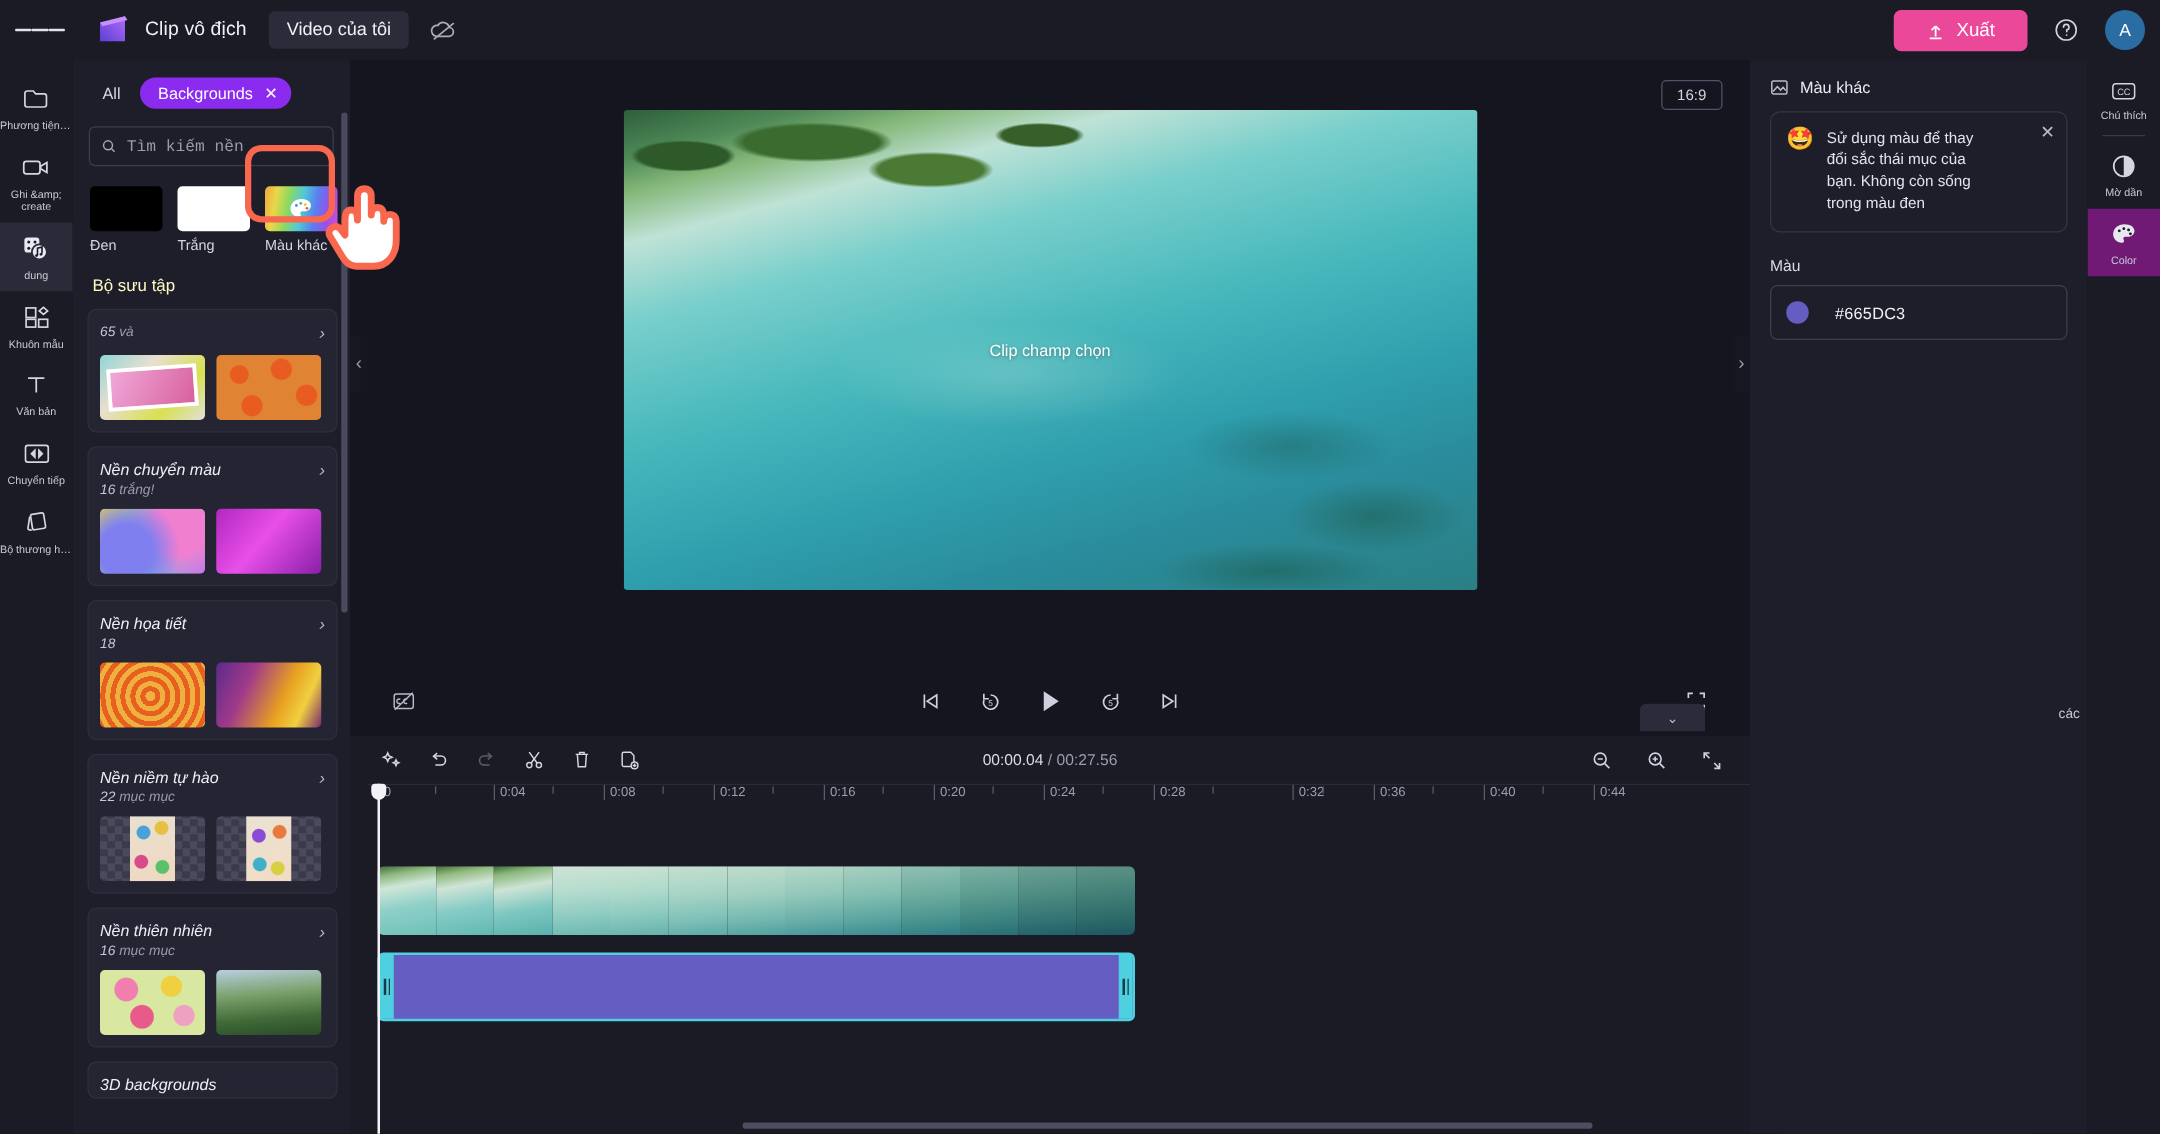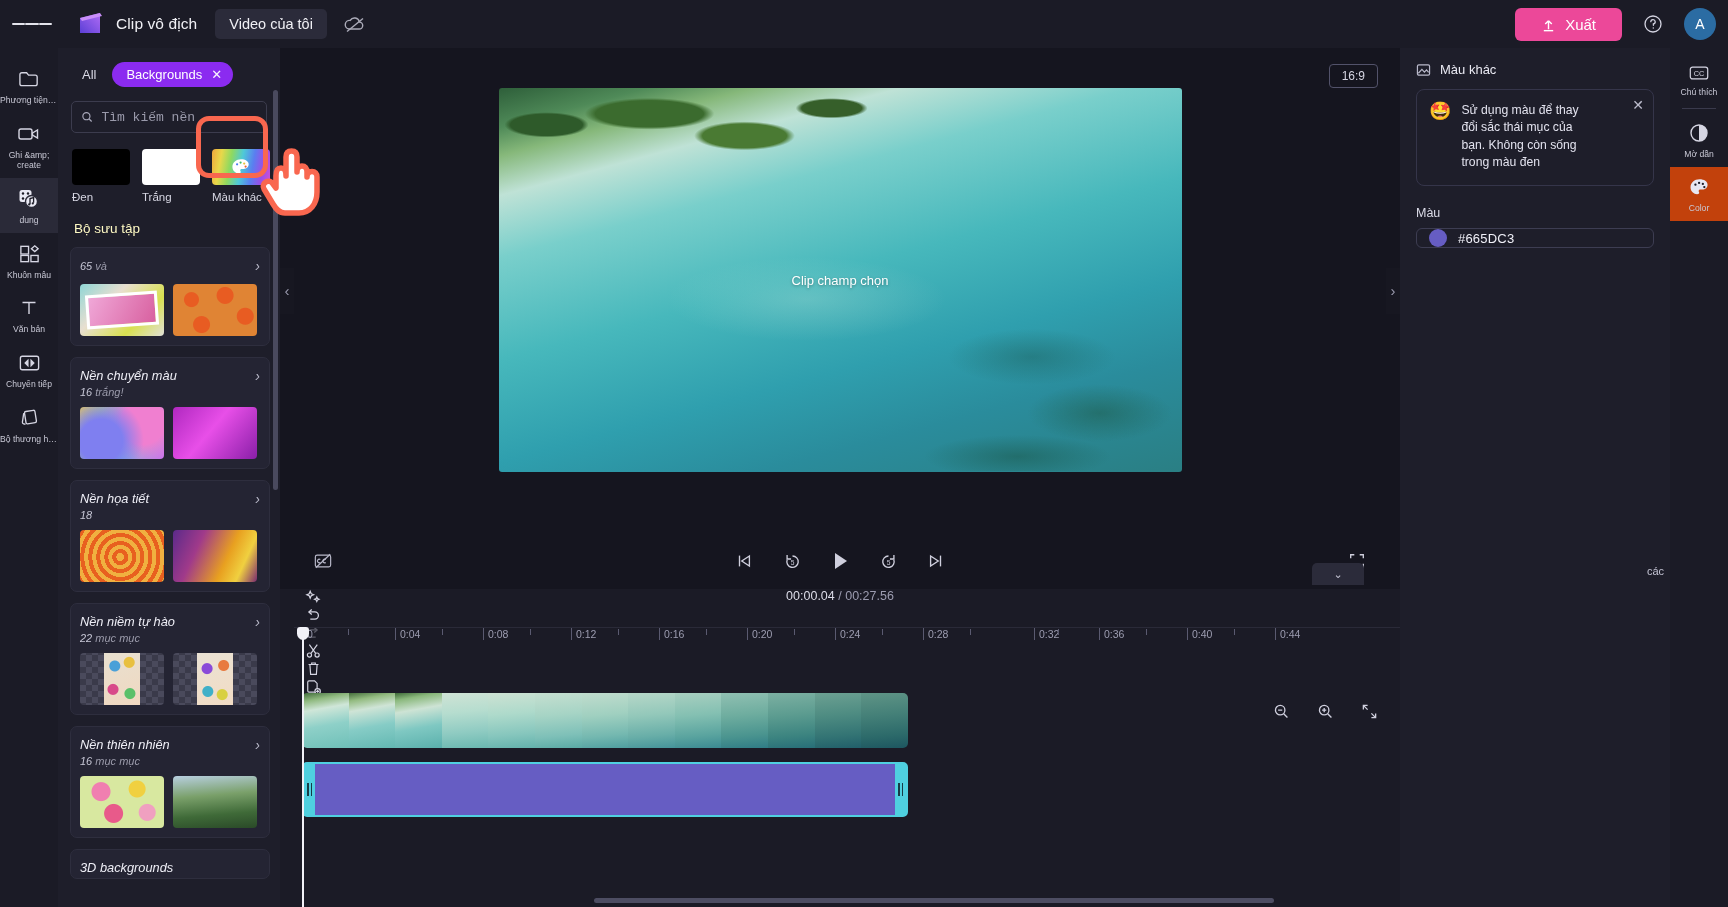--- a/index.html
+++ b/index.html
@@ -137,21 +137,21 @@
   .side-arrow.r { right: 0; }
   .player-bar {
     height: 56px; display: flex; align-items: center; position: relative; padding: 0 26px;
   }
   .pbtn { width: 34px; height: 34px; display: flex; align-items: center; justify-content: center; cursor: pointer; }
   .pcenter { position: absolute; left: 50%; transform: translateX(-50%); display: flex; align-items: center; gap: 14px; }
   .pright { margin-left: auto; }
 
   
   .timeline { height: 318px; min-height: 318px; background: #1b1b26; display: flex; flex-direction: column; position: relative; }
-  .tl-toolbar { height: 38px; display: flex; align-items: flex-start; padding: 0 10px 0 18px; position: relative; flex-direction: column; }
+  .tl-toolbar { height: 38px; display: flex; align-items: center; padding: 0 10px 0 18px; position: relative; }
   .tbtn { width: 30px; height: 30px; display: flex; align-items: center; justify-content: center; cursor: pointer; margin-right: 8px; }
   .tbtn.disabled { opacity: .35; }
   .tl-time { position: absolute; left: 50%; transform: translateX(-50%); font-size: 12.5px; color: #dcdce8; }
   .tl-time .total { color: #9c9cb0; }
   .tl-right { margin-left: auto; display: flex; align-items: center; gap: 14px; }
   .ruler {
     height: 22px; position: relative; border-top: 1px solid #2a2a38;
     margin-left: 14px; overflow: hidden;
   }
   .tick { position: absolute; top: 0; font-size: 10.5px; color: #9d9db1; padding-left: 4px; border-left: 1px solid #5a5a70; height: 12px; line-height: 12px; }
@@ -194,31 +194,31 @@
   .props-title { font-size: 13px; color: #e9e9f2; }
   .tip {
     margin-top: 12px; border: 1px solid #35354a; border-radius: 8px;
     padding: 12px 12px 14px; display: flex; gap: 10px; position: relative;
   }
   .tip-emoji { font-size: 18px; line-height: 1.1; }
   .tip-text { font-size: 12.2px; line-height: 1.42; color: #e2e2ee; width: 128px; }
   .tip-close { position: absolute; right: 9px; top: 8px; color: #bdbdcd; font-size: 14px; cursor: pointer; line-height: 1; }
   .prop-label { font-size: 12.5px; color: #dcdce8; margin-top: 20px; }
   .color-field {
-    margin-top: 8px; height: 20px; border: 1px solid #3d3d52; border-radius: 6px;
-    display: flex; align-items: center; gap: 11px; padding: 0 12px; cursor: pointer;
+    margin-top: 8px; height: 44px; border: 1px solid #3d3d52; border-radius: 6px;
+    display: flex; align-items: center; gap: 21px; padding: 0 12px; cursor: pointer;
   }
   .color-dot { width: 18px; height: 18px; border-radius: 50%; }
   .color-hex { font-size: 13px; color: #f0f0f8; letter-spacing: .2px; }
   .props-edge { position: absolute; right: 6px; bottom: 330px; font-size: 11px; color: #c4c4d4; }
 
   
   .rrail { width: 58px; min-width: 58px; background: #1b1b26; display: flex; flex-direction: column; align-items: center; padding-top: 6px; }
   .rrail-item { width: 58px; padding: 10px 0 8px; display: flex; flex-direction: column; align-items: center; gap: 5px; cursor: pointer; }
-  .rrail-item.active { background: #c2410c; }
+  .rrail-item.active { background: #701a75; }
   .rrail-lbl { font-size: 8.6px; color: #c9c9d6; }
   .rrail-div { width: 34px; height: 1px; background: #3a3a4c; margin: 3px 0; }
 
   
   .hl-ring {
     position: absolute; left: 196px; top: 116px; width: 72px; height: 62px;
     border: 5px solid #f9674f; border-radius: 13px; z-index: 60; pointer-events: none;
   }
   .cursor-hand { position: absolute; left: 258px; top: 140px; z-index: 61; pointer-events: none; }
 </style>

